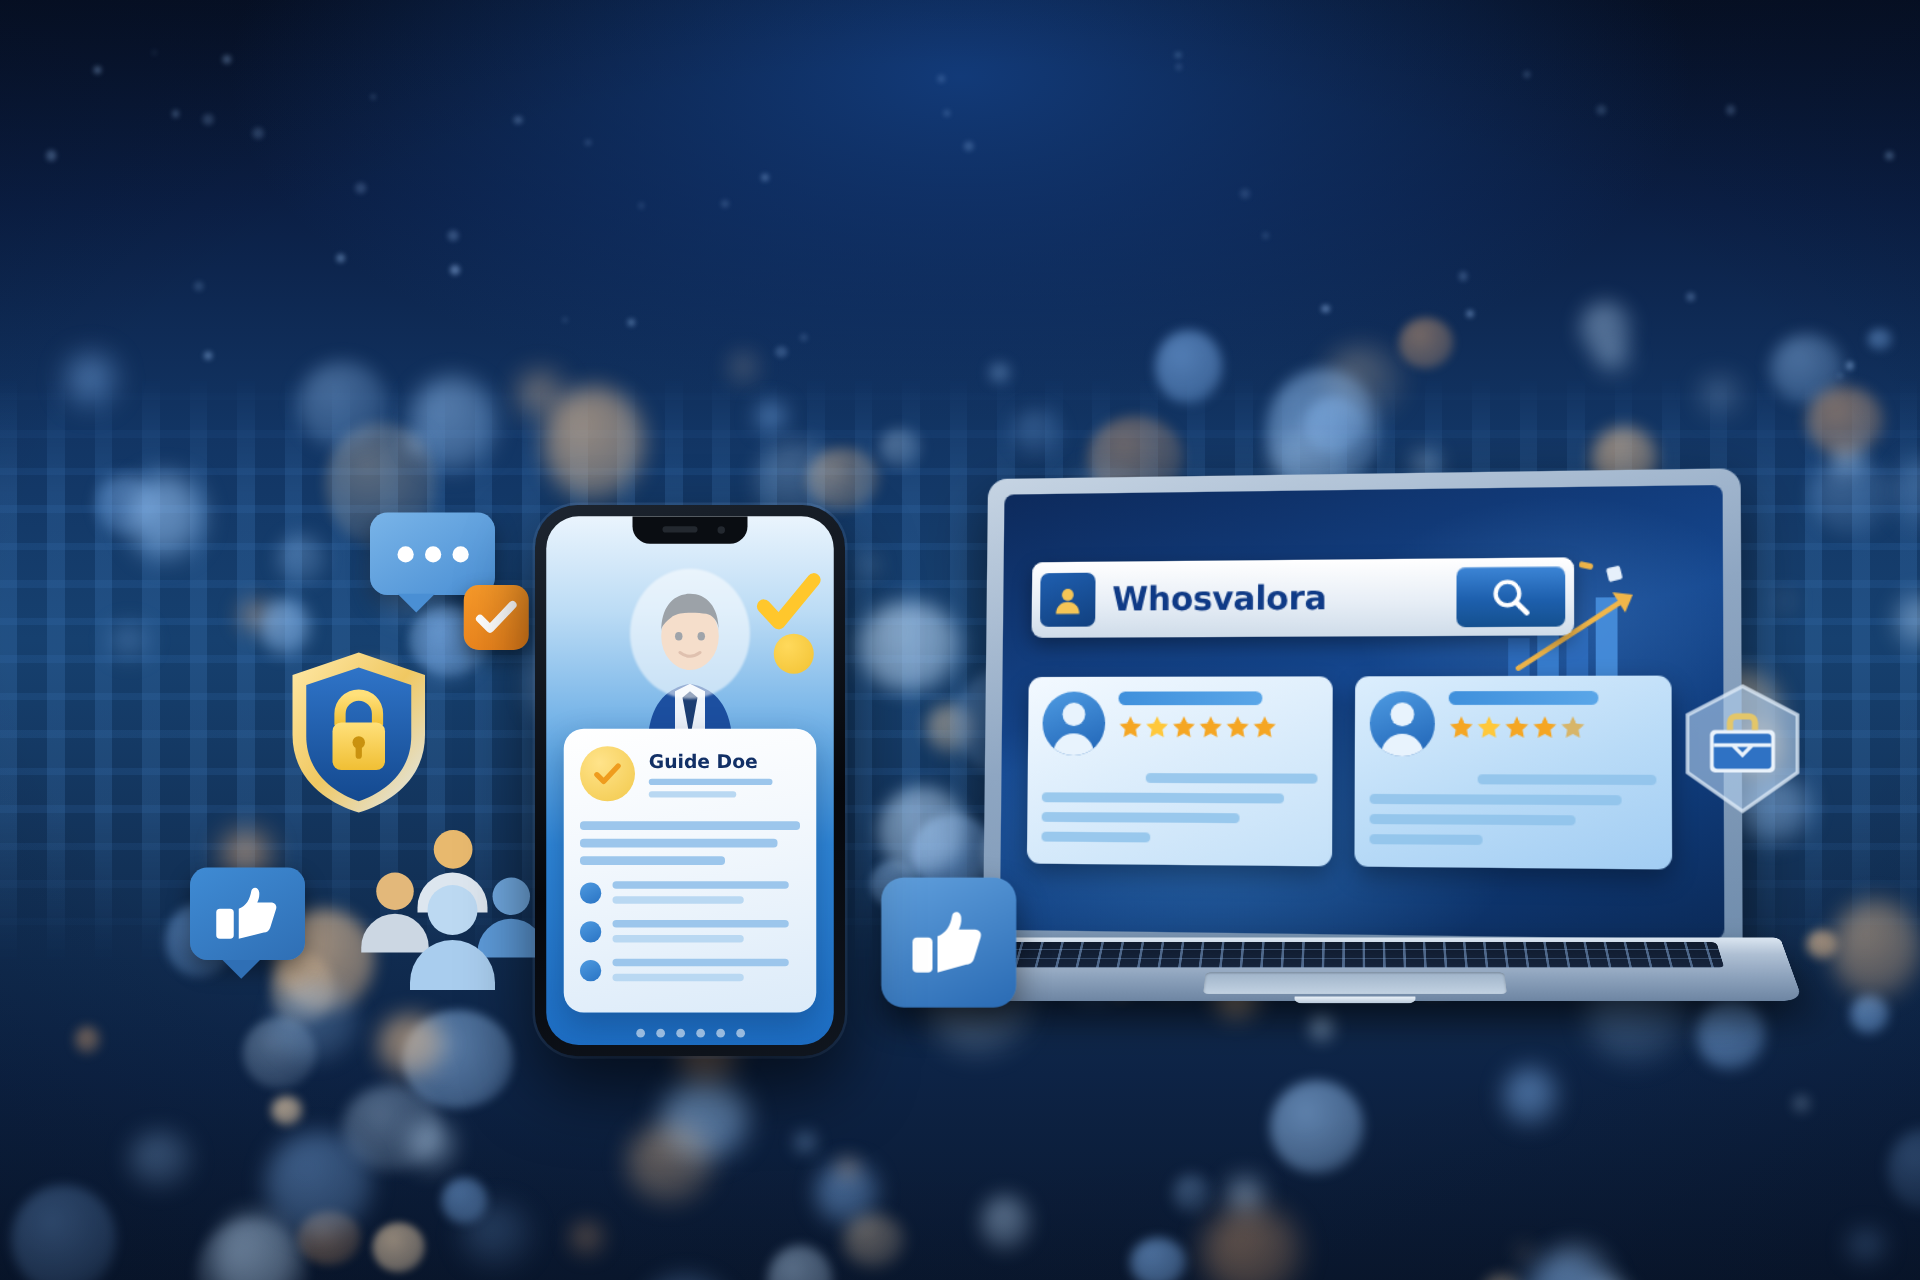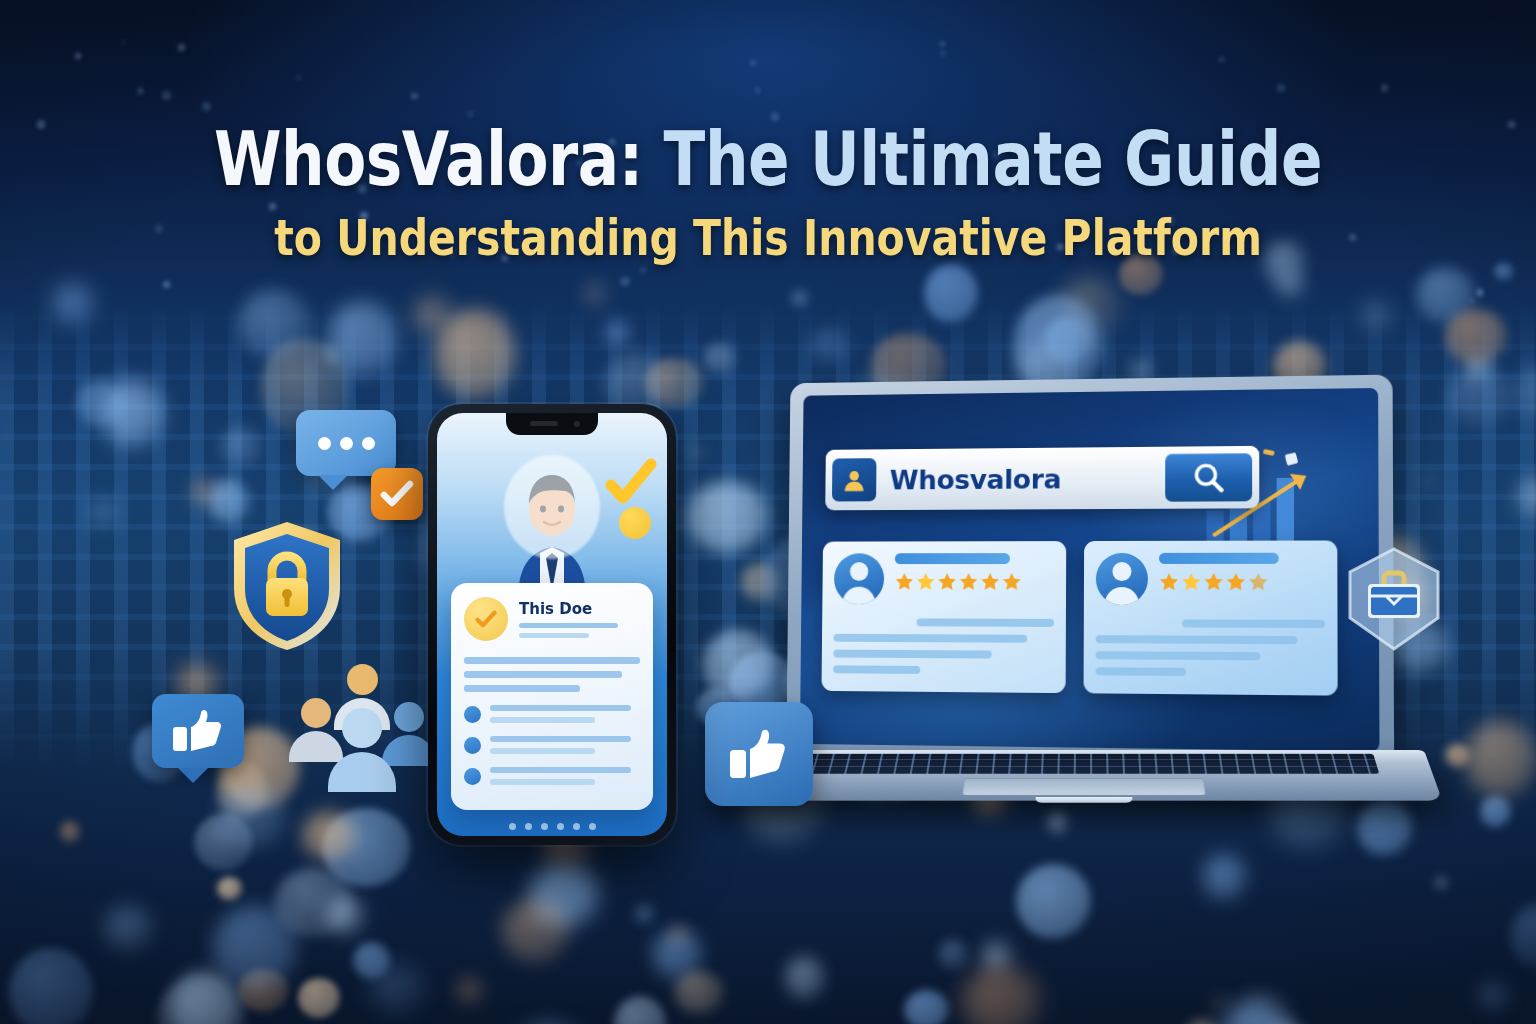--- a/index.html
+++ b/index.html
@@ -342,24 +342,20 @@
       <div class="bokeh" style="left: 1470.2px; top: 298.704px; width: 3.67011px; height: 3.67011px; background: rgba(160, 200, 250, 0.294); filter: blur(2px);"></div>
       <div class="bokeh" style="left: 155.166px; top: 224.827px; width: 7.85283px; height: 7.85283px; background: rgba(160, 200, 250, 0.184); filter: blur(2px);"></div>
       <div class="bokeh" style="left: 357.941px; top: 184.08px; width: 8.95971px; height: 8.95971px; background: rgba(160, 200, 250, 0.255); filter: blur(2px);"></div>
       <div class="bokeh" style="left: 202.454px; top: 102.349px; width: 8.43387px; height: 8.43387px; background: rgba(160, 200, 250, 0.224); filter: blur(2px);"></div>
       <div class="bokeh" style="left: 468.111px; top: 111.724px; width: 4.49414px; height: 4.49414px; background: rgba(160, 200, 250, 0.25); filter: blur(2px);"></div>
       <div class="bokeh" style="left: 1476.64px; top: 289.302px; width: 6.81055px; height: 6.81055px; background: rgba(160, 200, 250, 0.443); filter: blur(2px);"></div>
       <div class="bokeh" style="left: 940.415px; top: 41.8039px; width: 4.40145px; height: 4.40145px; background: rgba(160, 200, 250, 0.333); filter: blur(2px);"></div>
       <div class="bokeh" style="left: 284.341px; top: 146.293px; width: 8.92424px; height: 8.92424px; background: rgba(160, 200, 250, 0.216); filter: blur(2px);"></div>
     </div>
 
-  <div class="title-wrap">
-    <h1 class="title"><span class="t-white">WhosValora:</span> <span class="t-blue">The Ultimate Guide</span></h1>
-    <p class="subtitle">to Understanding This Innovative Platform</p>
-  </div>
 
   <div class="chip bubble" style="left:296px;top:410px;">
     <span class="dot3"></span>
     <span class="dot3"></span>
     <span class="dot3"></span>
   </div>
 
   <div class="chip okbox" style="left:371px;top:468px;">
     <svg viewBox="0 0 52 52" width="52" height="52" aria-hidden="true">
         <path d="M13 27 l8 8 l18 -19" fill="none" stroke="#ffffff" stroke-width="6.5" stroke-linecap="round" stroke-linejoin="round"></path>
@@ -445,21 +441,21 @@
       <div class="p-dot"></div>
 
       <div class="card">
         <div class="card-head">
           <div class="badge-check">
             <svg viewBox="0 0 44 44" width="34" height="34" aria-hidden="true">
                 <path d="M11 23 l7 7 l15 -16" fill="none" stroke="#ef9c1e" stroke-width="5.5" stroke-linecap="round" stroke-linejoin="round"></path>
               </svg>
           </div>
           <div style="flex:1">
-            <div class="c-name">This Doe</div>
+            <div class="c-name">Guide Doe</div>
             <div class="sk" style="width:82%"></div>
             <div class="sk l" style="width:58%"></div>
           </div>
         </div>
         <div style="margin-top:16px">
           <div class="sk" style="width:100%;height:7px"></div>
           <div class="sk" style="width:90%;height:7px;margin-top:7px"></div>
           <div class="sk" style="width:66%;height:7px;margin-top:7px"></div>
         </div>
         <div id="phone-list">

